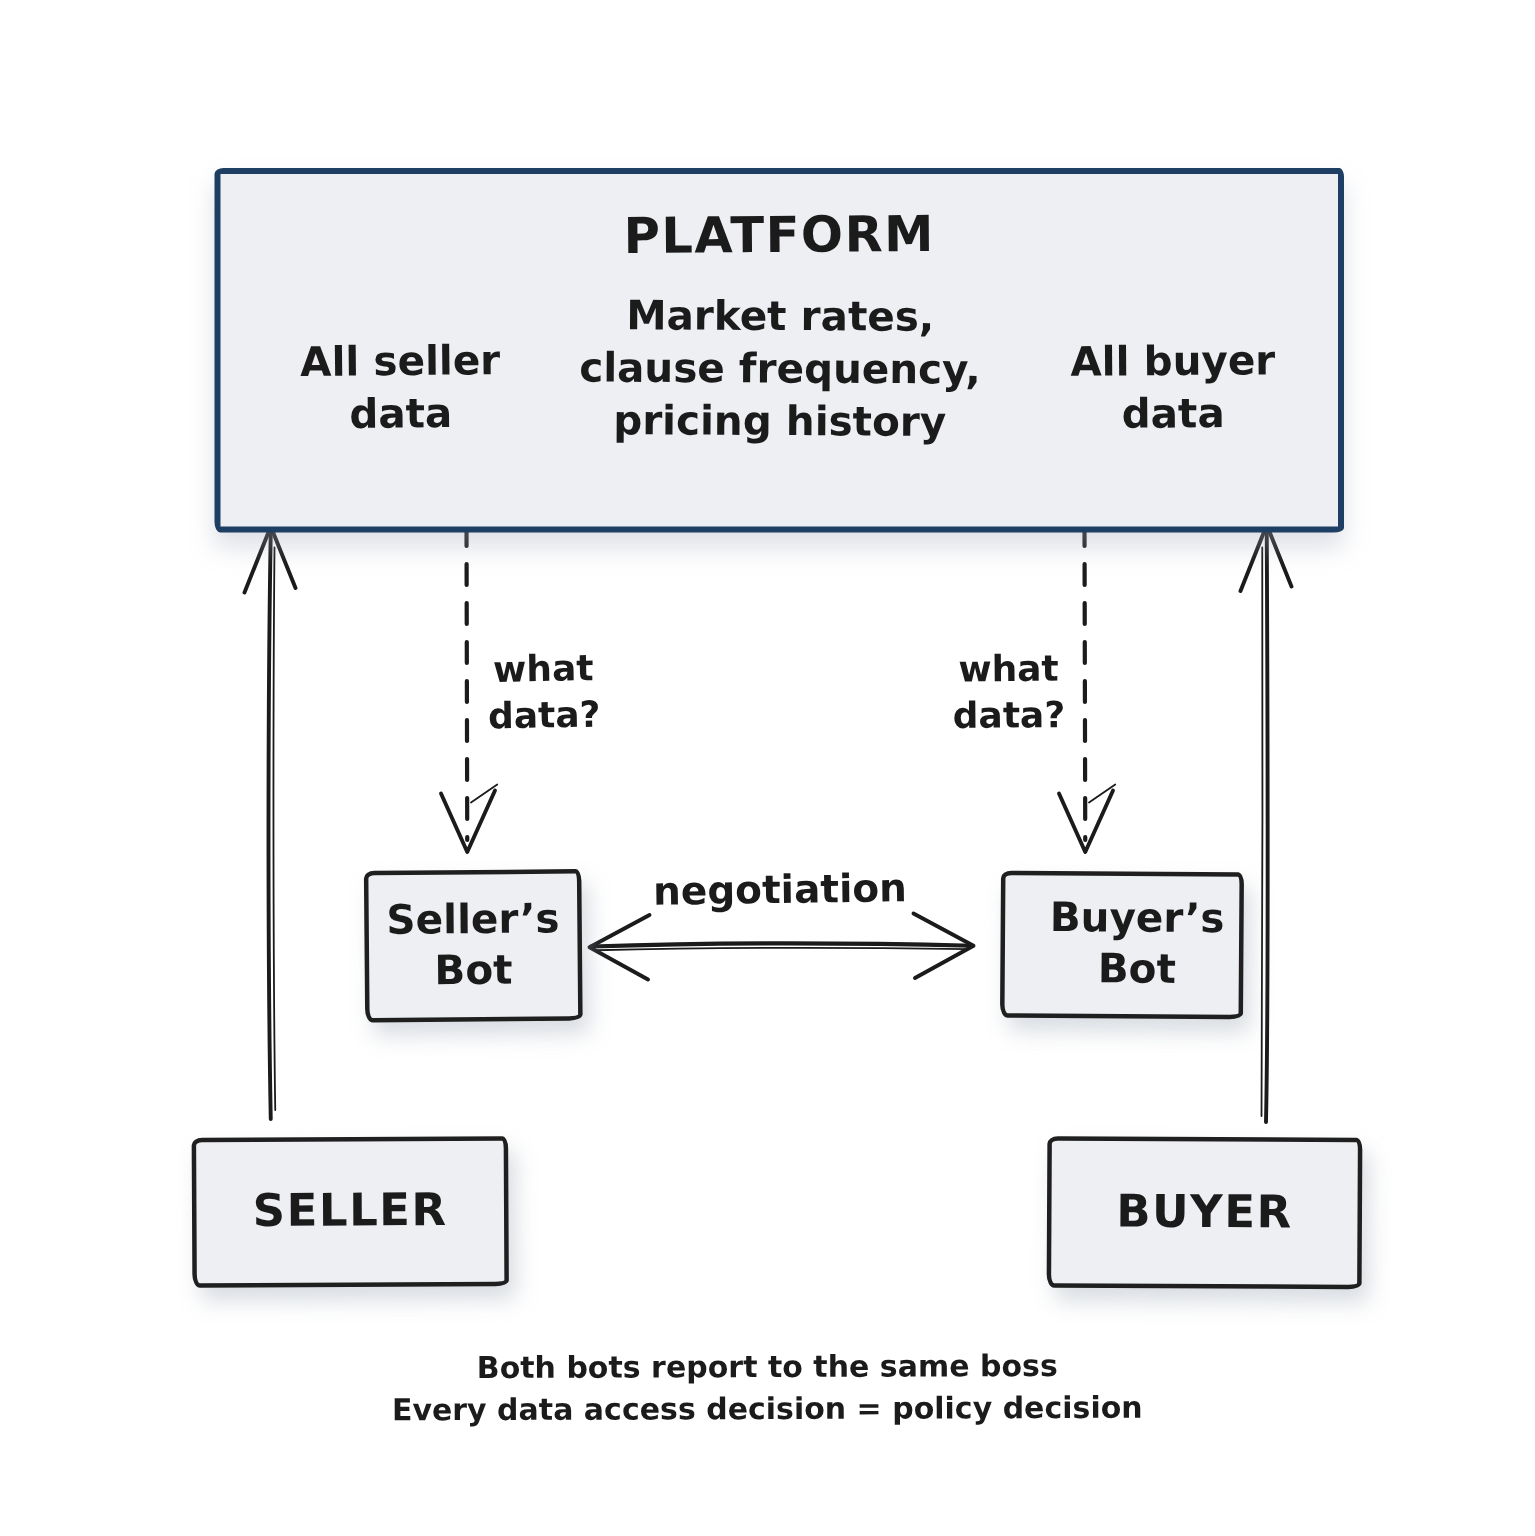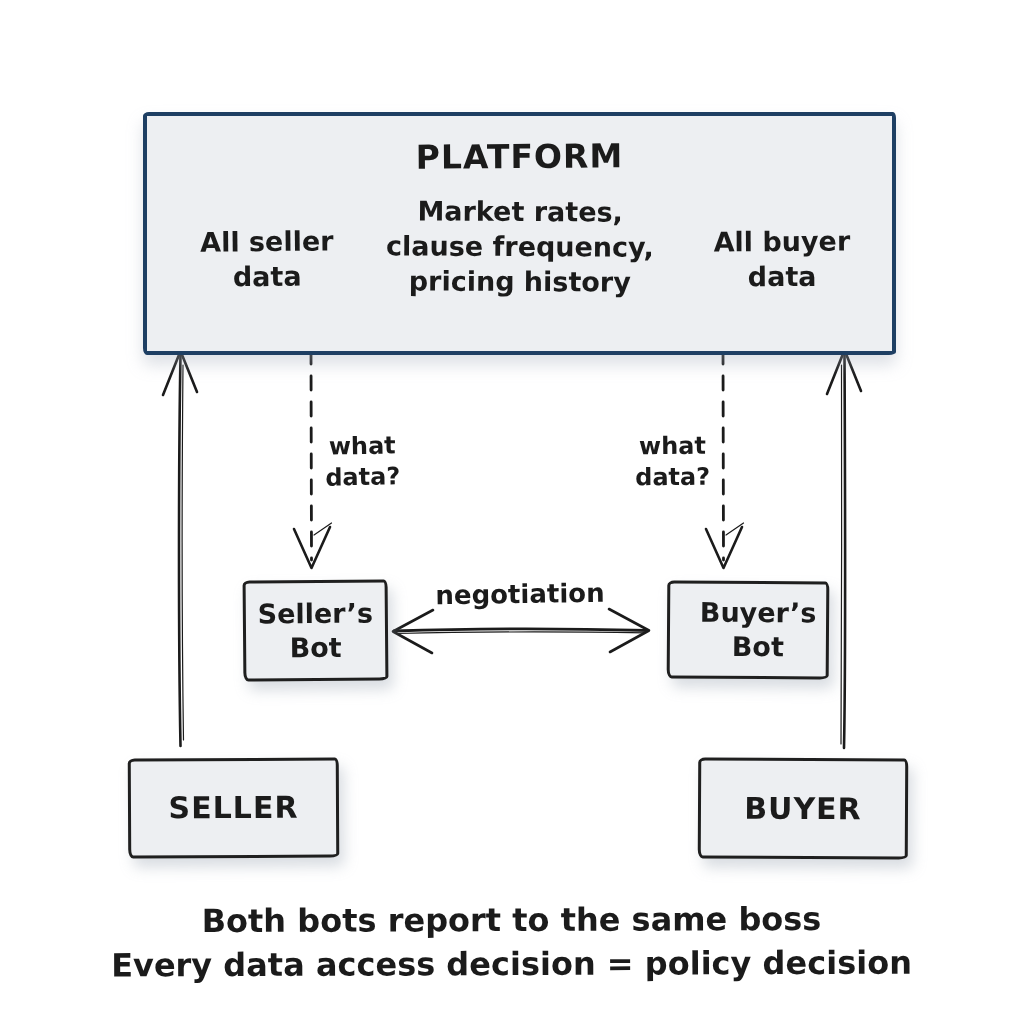--- a/index.html
+++ b/index.html
@@ -93,21 +93,21 @@
   .negotiation-label {
     left: 420px; top: 578px; width: 200px;
     font-size: 26px;
     transform: rotate(-0.8deg);
   }
   .caption {
     position: absolute;
     left: 0; top: 898px;
     width: 1023px;
     text-align: center;
-    font-size: 32px;
+    font-size: 20px;
     font-weight: bold;
     line-height: 1.38;
   }
   .caption .cap-line { transform: rotate(-0.2deg); }
 </style>
 </head>
 <body>
 
 <div class="canvas" style="--platform-border: #1e3f63; --box-fill: #edeff2; --ink: #1b1b1b;">
 

